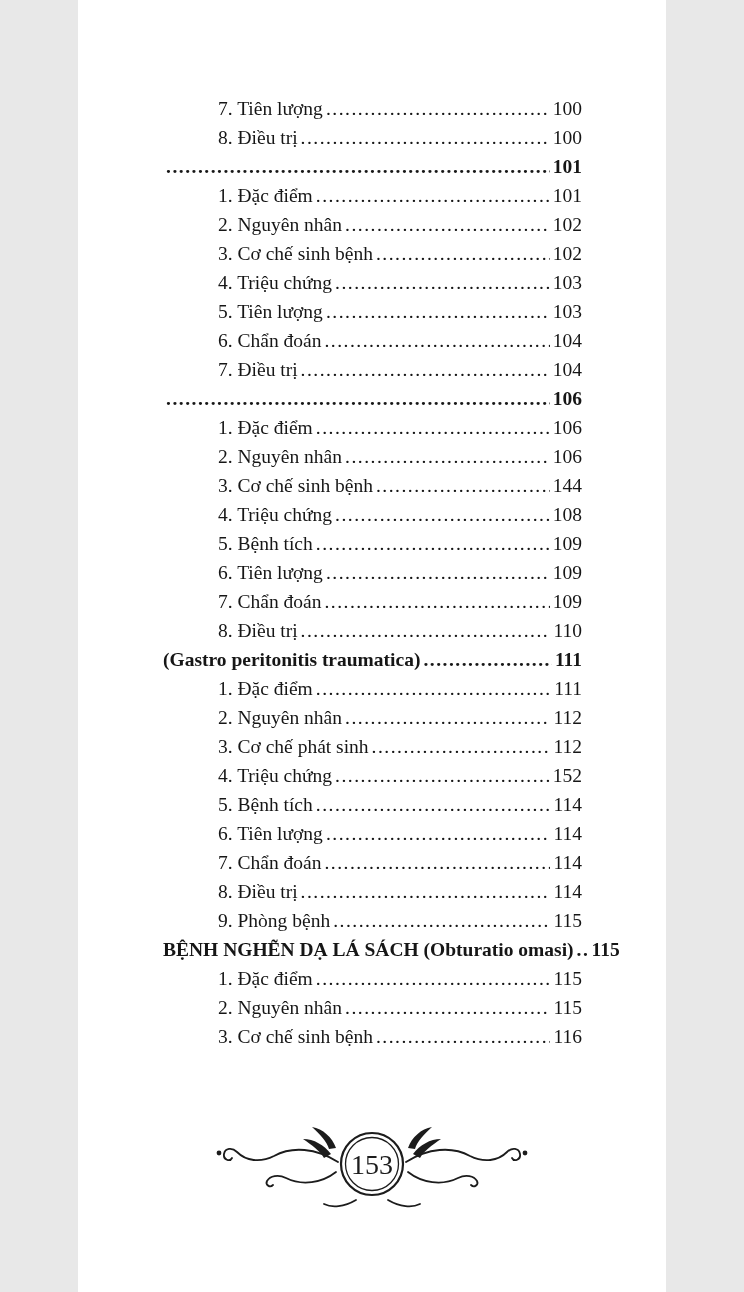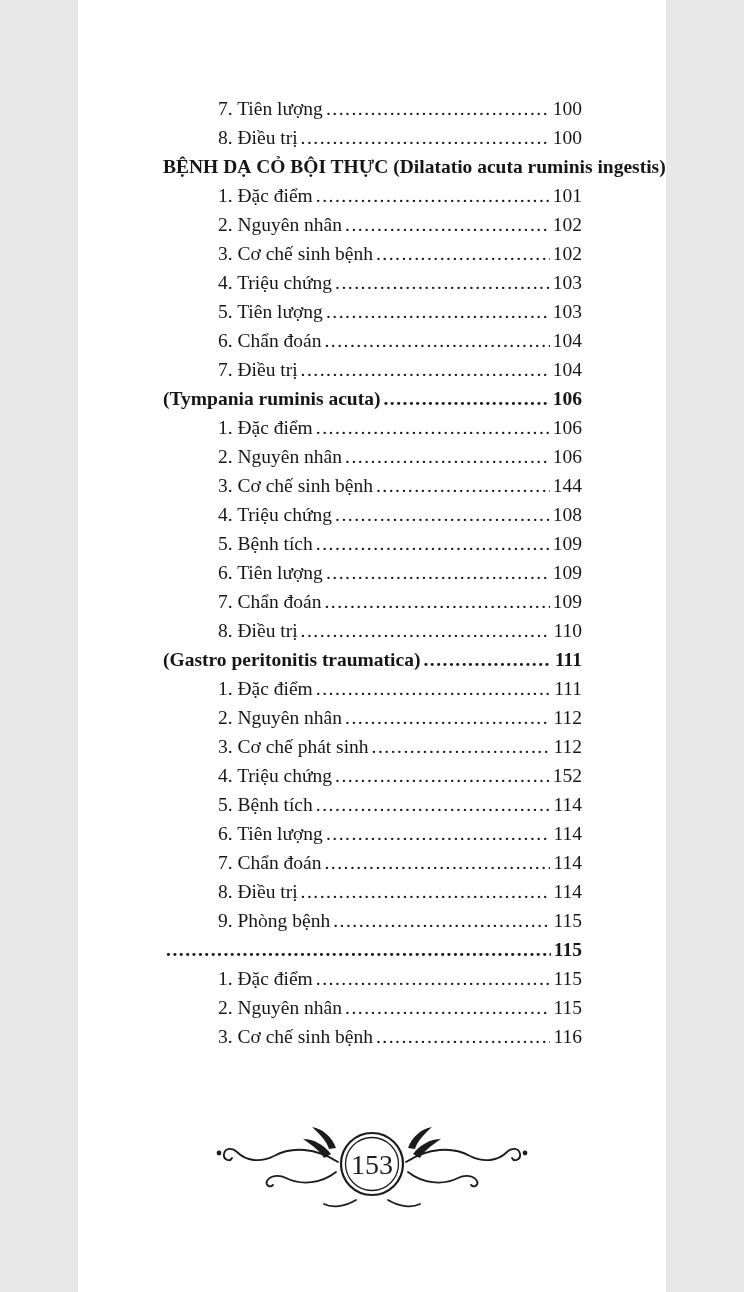--- a/index.html
+++ b/index.html
@@ -73,21 +73,20 @@
       <span class="toc-label">7. Tiên lượng</span>
       <span class="toc-dots"></span>
       <span class="toc-page">100</span>
     </div>
       <div class="toc-row level-1">
       <span class="toc-label">8. Điều trị</span>
       <span class="toc-dots"></span>
       <span class="toc-page">100</span>
     </div>
       <div class="toc-row level-0 bold">
-      <span class="toc-label">BỆNH DẠ CỎ BỘI THỰC (Dilatatio acuta ruminis ingestis)</span>
       <span class="toc-dots"></span>
       <span class="toc-page">101</span>
     </div>
       <div class="toc-row level-1">
       <span class="toc-label">1. Đặc điểm</span>
       <span class="toc-dots"></span>
       <span class="toc-page">101</span>
     </div>
       <div class="toc-row level-1">
       <span class="toc-label">2. Nguyên nhân</span>
@@ -113,21 +112,20 @@
       <span class="toc-label">6. Chẩn đoán</span>
       <span class="toc-dots"></span>
       <span class="toc-page">104</span>
     </div>
       <div class="toc-row level-1">
       <span class="toc-label">7. Điều trị</span>
       <span class="toc-dots"></span>
       <span class="toc-page">104</span>
     </div>
       <div class="toc-row level-0 bold">
-      <span class="toc-label">(Tympania ruminis acuta)</span>
       <span class="toc-dots"></span>
       <span class="toc-page">106</span>
     </div>
       <div class="toc-row level-1">
       <span class="toc-label">1. Đặc điểm</span>
       <span class="toc-dots"></span>
       <span class="toc-page">106</span>
     </div>
       <div class="toc-row level-1">
       <span class="toc-label">2. Nguyên nhân</span>
@@ -208,20 +206,21 @@
       <span class="toc-label">8. Điều trị</span>
       <span class="toc-dots"></span>
       <span class="toc-page">114</span>
     </div>
       <div class="toc-row level-1">
       <span class="toc-label">9. Phòng bệnh</span>
       <span class="toc-dots"></span>
       <span class="toc-page">115</span>
     </div>
       <div class="toc-row level-0 bold">
+      <span class="toc-label">BỆNH NGHẼN DẠ LÁ SÁCH (Obturatio omasi)</span>
       <span class="toc-dots"></span>
       <span class="toc-page">115</span>
     </div>
       <div class="toc-row level-1">
       <span class="toc-label">1. Đặc điểm</span>
       <span class="toc-dots"></span>
       <span class="toc-page">115</span>
     </div>
       <div class="toc-row level-1">
       <span class="toc-label">2. Nguyên nhân</span>

